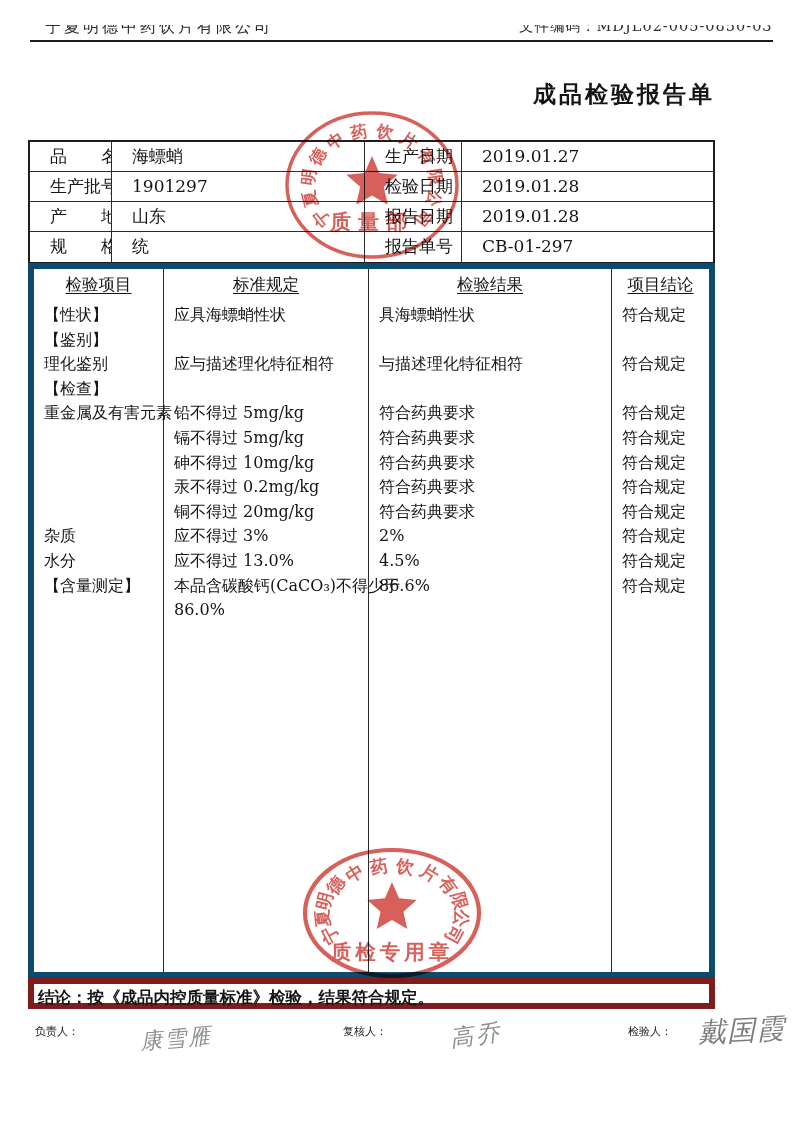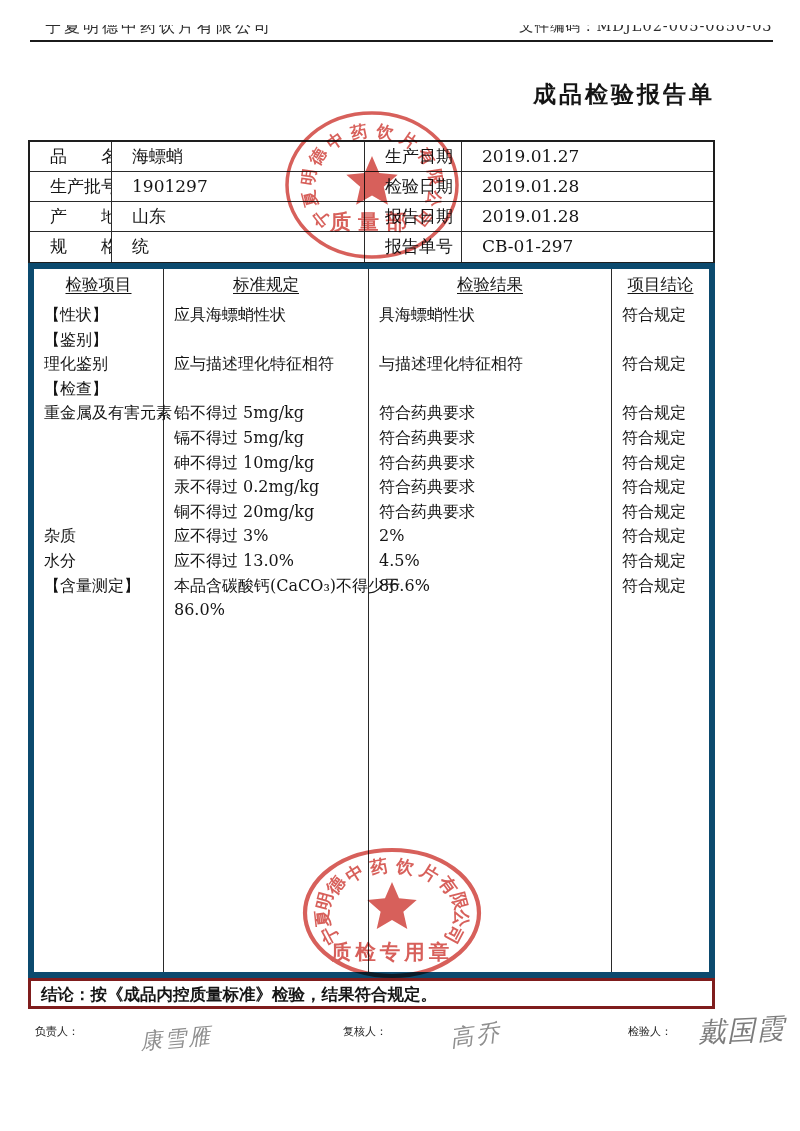--- a/index.html
+++ b/index.html
@@ -28,22 +28,22 @@
     border:6px solid #0c4a6e;box-sizing:border-box;display:flex;}
   .icol{border-right:1px solid #2a2a2a;box-sizing:border-box;}
   .icol.last{border-right:none;}
   .ihead{height:34px;line-height:32px;text-align:center;font-size:16.5px;}
   .ihead span{text-decoration:underline;text-underline-offset:3px;}
   .iline{line-height:24.6px;height:24.6px;font-size:16px;padding-left:10px;
     white-space:nowrap;overflow:visible;}
   .icol .iline:first-of-type{margin-top:6px;}
   
   .conclusion-box{position:absolute;left:28px;top:978px;width:687px;height:31px;
-    border:3px solid #7f1d1d;box-sizing:border-box;line-height:27px;font-size:16.5px;
-    font-weight:bold;padding-left:10px;}
+    border:6px solid #7f1d1d;box-sizing:border-box;line-height:27px;font-size:16.5px;
+    font-weight:bold;padding-left:4px;}
   
   .sig-label{position:absolute;top:1024px;font-size:11px;color:#222;}
   .sig-name{position:absolute;color:#8f8f8f;font-style:italic;white-space:nowrap;
     font-family:"DejaVu Serif","Liberation Serif",serif;}
   .sig-name.n0{left:140px;top:1024px;font-size:22px;transform:rotate(-5deg);letter-spacing:2px;}
   .sig-name.n1{left:450px;top:1020px;font-size:23px;transform:rotate(-8deg);letter-spacing:3px;}
   .sig-name.n2{left:698px;top:1012px;font-size:28px;transform:rotate(-3deg);letter-spacing:1px;color:#7c7c7c;}
   
   .stamp{position:absolute;mix-blend-mode:multiply;opacity:.82;}
   .stamp-top{left:283px;top:110px;}

